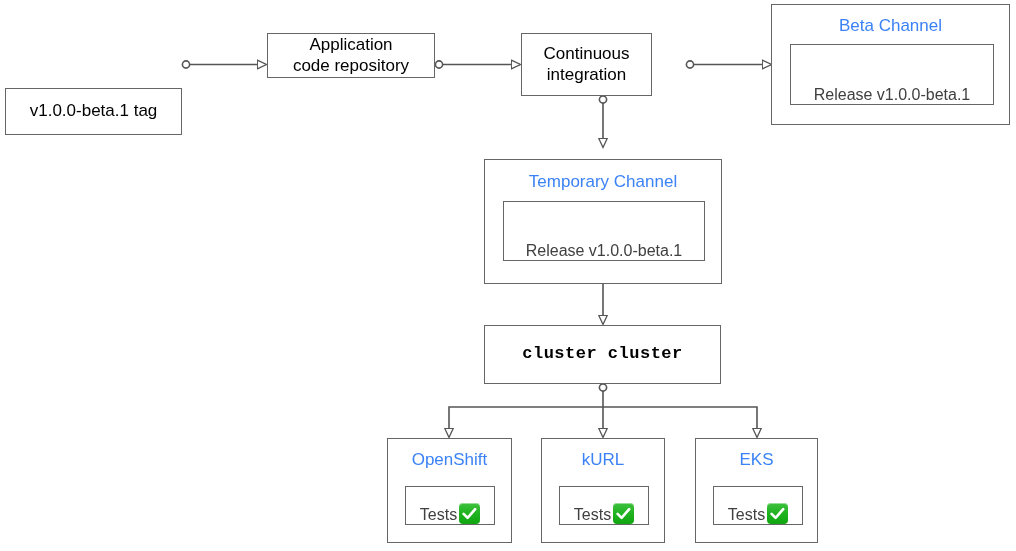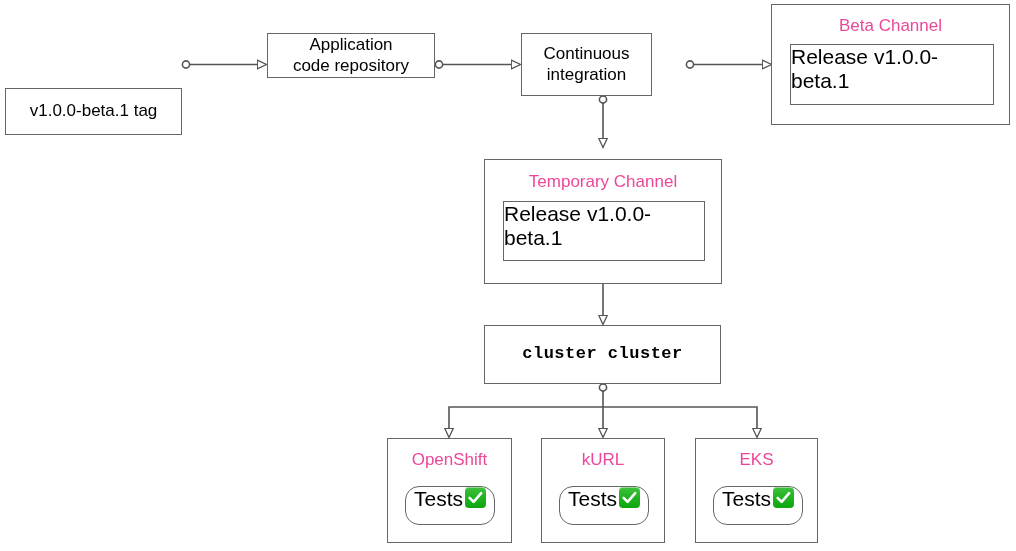--- a/index.html
+++ b/index.html
@@ -60,36 +60,35 @@
     border: 1.6px solid #666666;
     z-index: 2;
   }
   .container-title {
     position: absolute;
     left: 0;
     right: 0;
     text-align: center;
     font-size: 17px;
     line-height: 1.2;
-    color: #ec4899;
+    color: #3b82f6;
   }
   .inner-node {
     position: absolute;
     box-sizing: border-box;
     background: #ffffff;
     border: 1.6px solid #666666;
     display: flex;
-    align-items: flex-start;
+    align-items: flex-end;
     justify-content: center;
-    font-size: 21px;
-    color: #000000;
+    font-size: 16px;
+    color: #404040;
   }
   .inner-node.with-icon {
     gap: 2px;
-    border-radius: 14px;
   }
 
   
   .check-icon {
     display: inline-block;
     width: 21px;
     height: 21px;
     border-radius: 4px;
     background: linear-gradient(180deg, #3fc13f 0%, #22b422 45%, #0fa60f 100%);
     position: relative;

